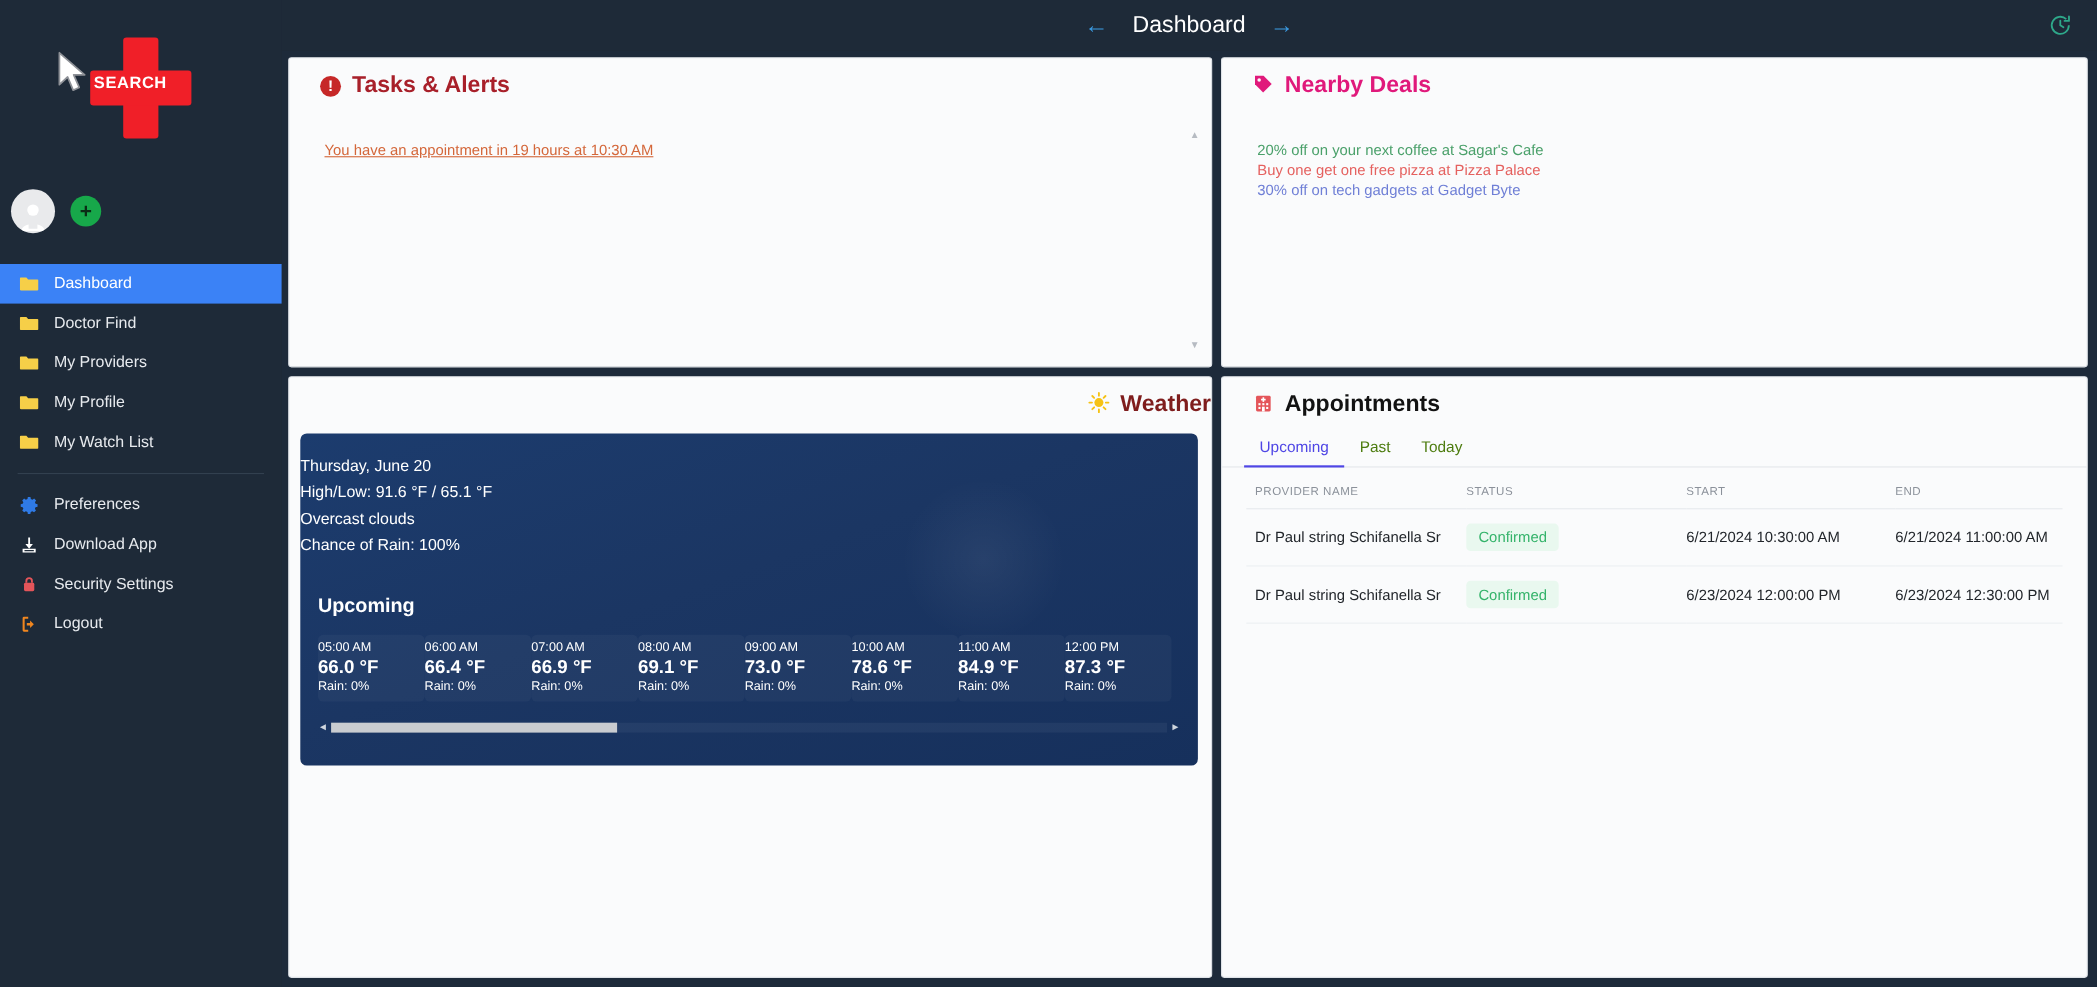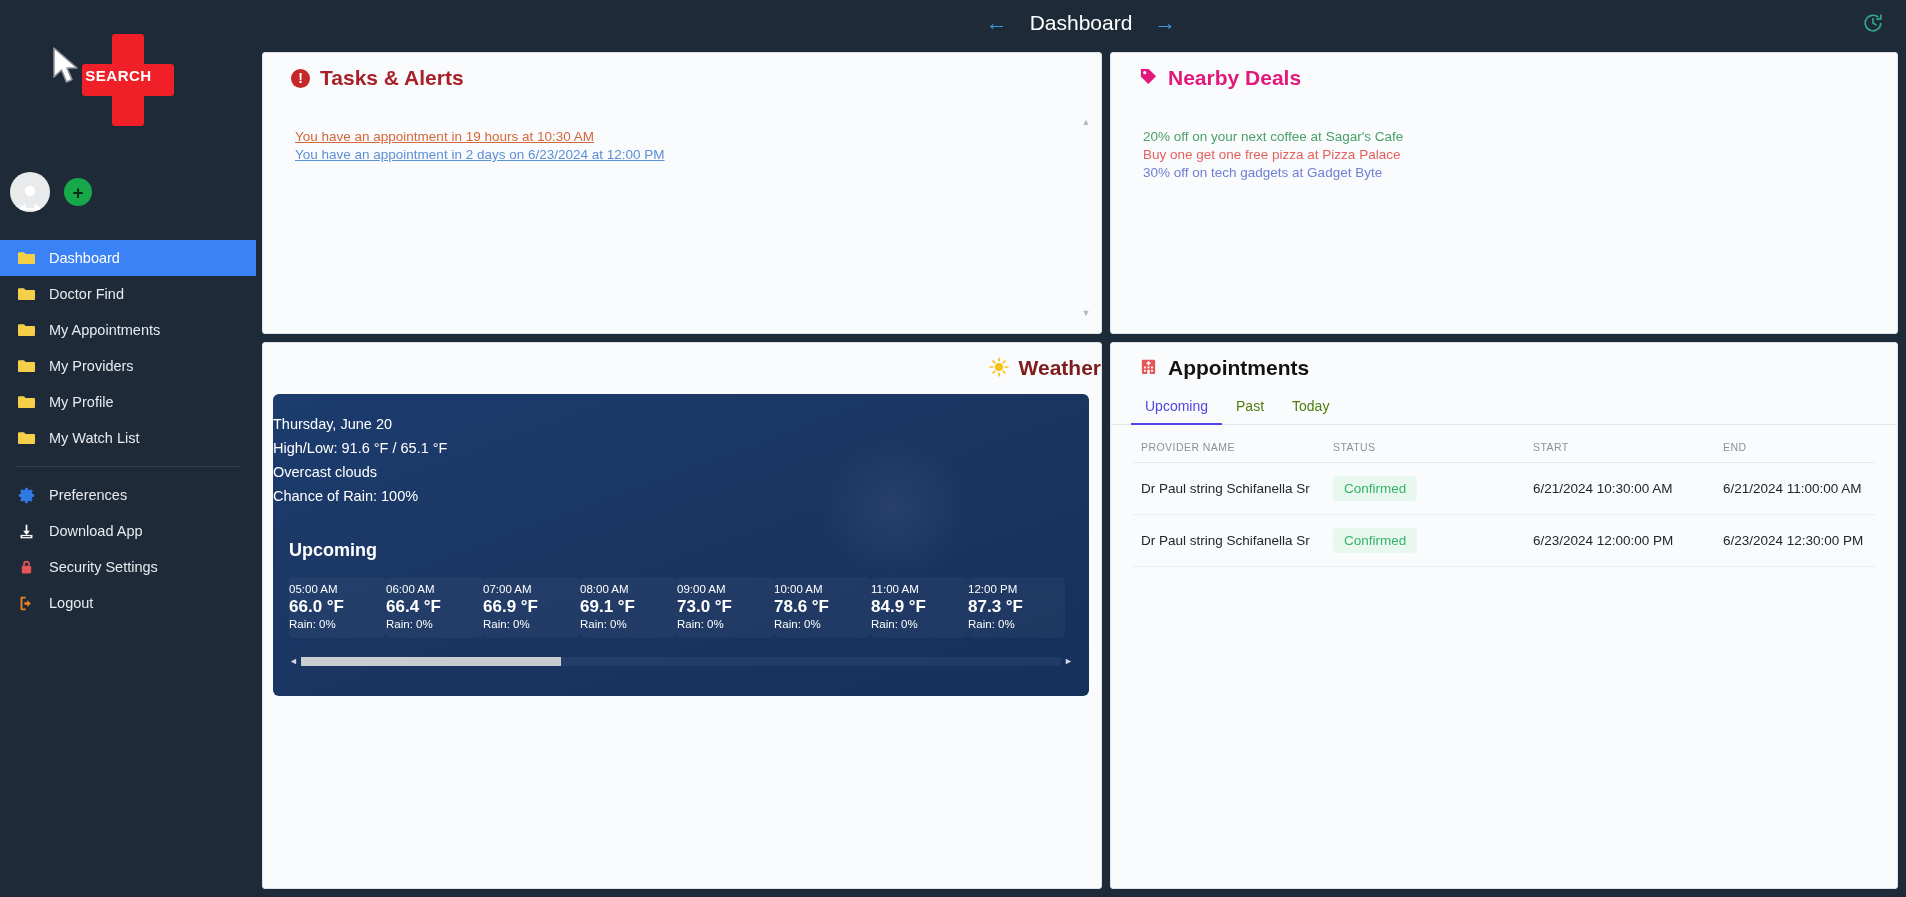--- a/index.html
+++ b/index.html
@@ -253,28 +253,20 @@
             </svg>
         </span>
         <span>Doctor Find</span>
       </div>
       <div class="nav-item">
         <span class="ico">
           <svg width="17" height="14" viewBox="0 0 17 14">
               <path d="M0 2.2a1 1 0 011-1h5l1.6 1.8H16a1 1 0 011 1v8a1 1 0 01-1 1H1a1 1 0 01-1-1z" fill="#f6cf48"></path>
             </svg>
         </span>
-        <span>My Appointments</span>
-      </div>
-      <div class="nav-item">
-        <span class="ico">
-          <svg width="17" height="14" viewBox="0 0 17 14">
-              <path d="M0 2.2a1 1 0 011-1h5l1.6 1.8H16a1 1 0 011 1v8a1 1 0 01-1 1H1a1 1 0 01-1-1z" fill="#f6cf48"></path>
-            </svg>
-        </span>
         <span>My Providers</span>
       </div>
       <div class="nav-item">
         <span class="ico">
           <svg width="17" height="14" viewBox="0 0 17 14">
               <path d="M0 2.2a1 1 0 011-1h5l1.6 1.8H16a1 1 0 011 1v8a1 1 0 01-1 1H1a1 1 0 01-1-1z" fill="#f6cf48"></path>
             </svg>
         </span>
         <span>My Profile</span>
       </div>
@@ -348,21 +340,20 @@
 
       <section class="card">
         <div class="card-head tasks-head">
           <span class="alert-ico">!</span>
           <span>Tasks &amp; Alerts</span>
         </div>
         <div class="card-body">
           <div class="scroll-arrow-up">▲</div>
           <div class="task-list">
             <a class="task-link" style="color:#d4673a">You have an appointment in 19 hours at 10:30 AM</a>
-            <a class="task-link" style="color:#5b8fd6">You have an appointment in 2 days on 6/23/2024 at 12:00 PM</a>
           </div>
           <div class="scroll-arrow-dn">▼</div>
         </div>
       </section>
 
       <section class="card">
         <div class="card-head deals-head">
           <span class="tag-ico">
             <svg width="19" height="19" viewBox="0 0 20 20">
                 <path d="M2 2h8.2L18 9.8 9.8 18 2 10.2z" fill="#e0197b"></path>

